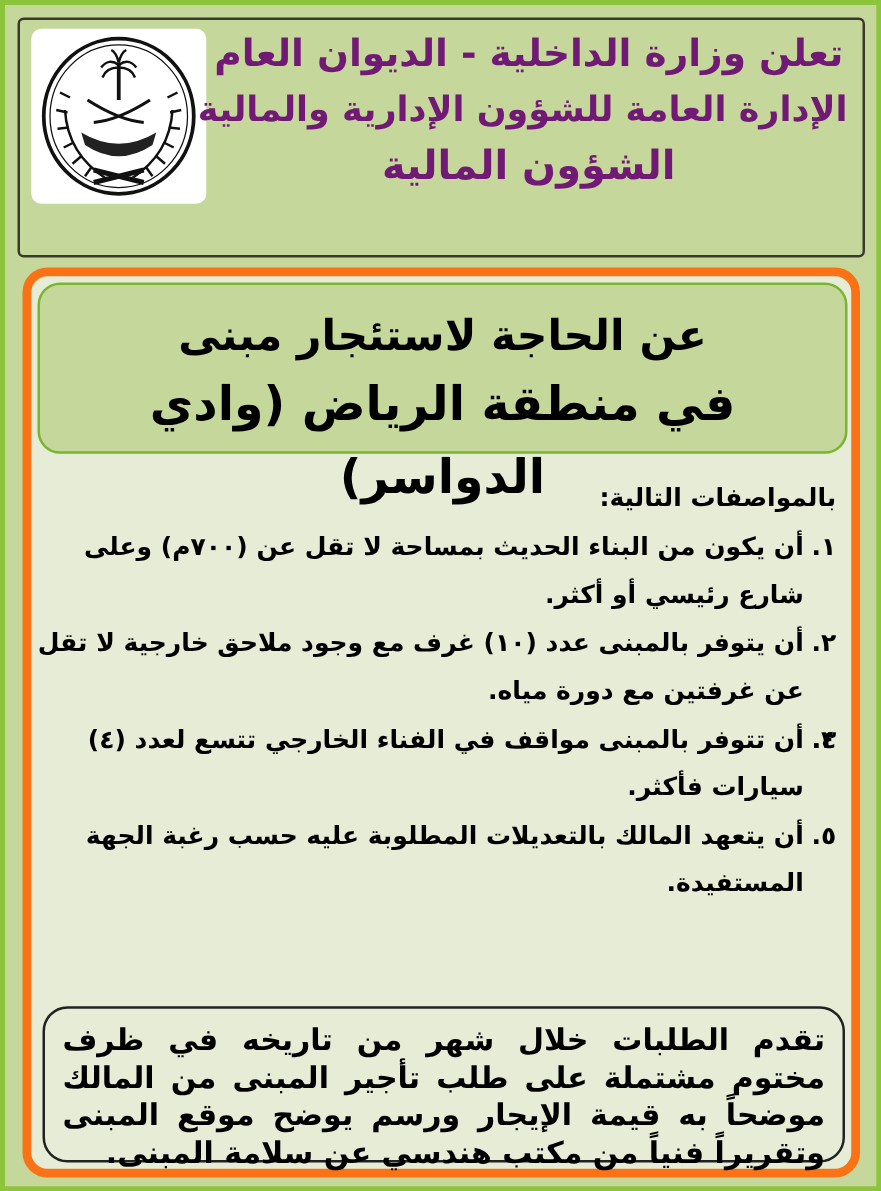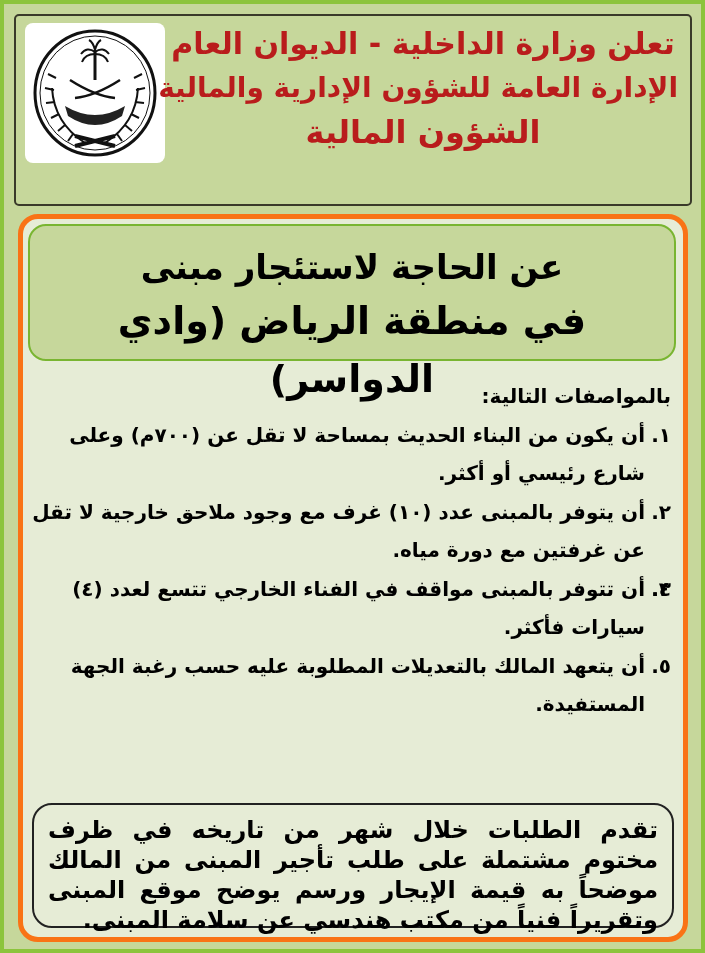--- a/index.html
+++ b/index.html
@@ -18,29 +18,29 @@
     border:2px solid #3a3a2a; border-radius:5px; box-sizing:border-box;
     background:#c6d79b;
   }
   .emblem {
     position:absolute; left:9px; top:7px; width:140px; height:140px;
     background:#fff; border-radius:8px;
     display:flex; align-items:center; justify-content:center;
   }
   .header-text {
     position:absolute; right:12px; top:6px; width:510px;
-    text-align:center; color:#b91c1c; font-weight:bold;
+    text-align:center; color:#701a75; font-weight:bold;
   }
   .h1 { font-size:30px; line-height:44px; white-space:nowrap; }
   .h2 { font-size:28px; line-height:44px; white-space:nowrap; }
   .h3 { font-size:32px; line-height:44px; }
 
   .inner {
     position:absolute; left:14px; top:210px; width:670px; height:728px;
-    background:#e6ecd6; border:5px solid #f97316; border-radius:20px; box-sizing:border-box;
+    background:#e6ecd6; border:7px solid #f97316; border-radius:20px; box-sizing:border-box;
   }
   .titlebox {
     position:absolute; left:5px; top:5px; width:648px; height:137px;
     background:#c6d79b; border:2px solid #79b531; border-radius:18px; box-sizing:border-box;
     text-align:center; font-weight:bold; color:#000;
   }
   .titlebox .t1 { font-size:34px; line-height:50px; margin-top:16px; }
   .titlebox .t2 { font-size:38px; line-height:58px; }
 
   .specs {

